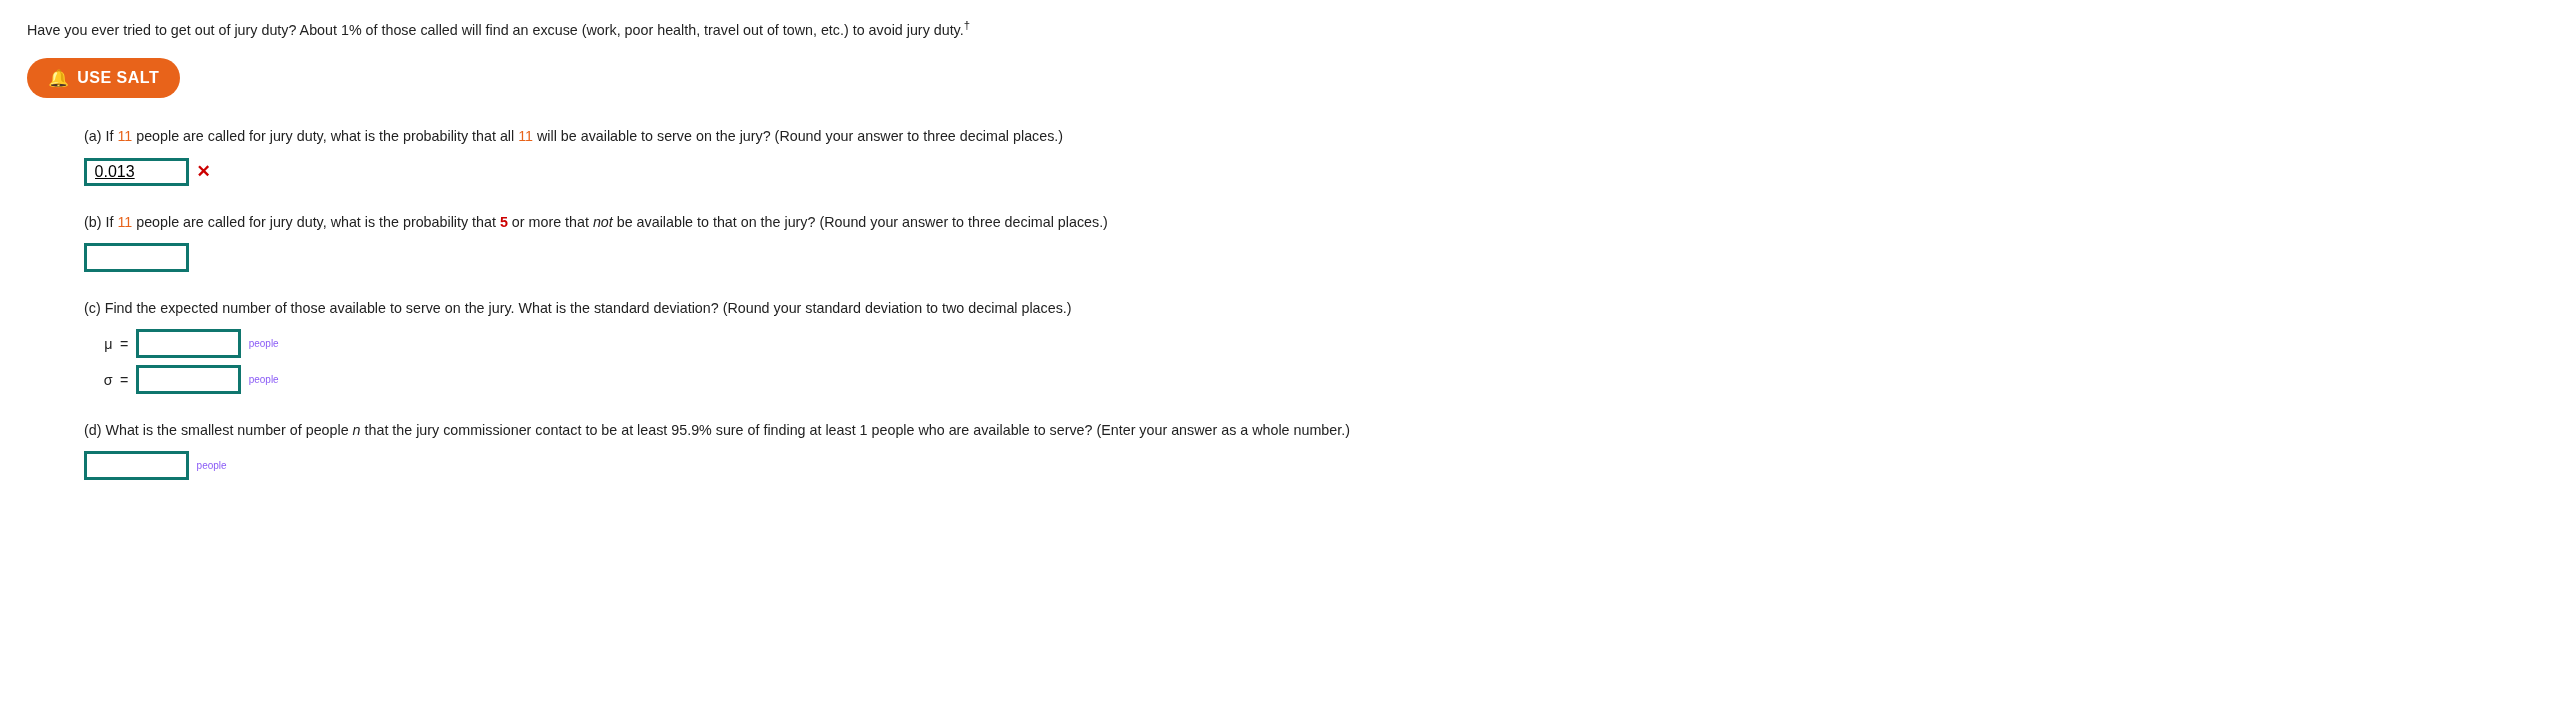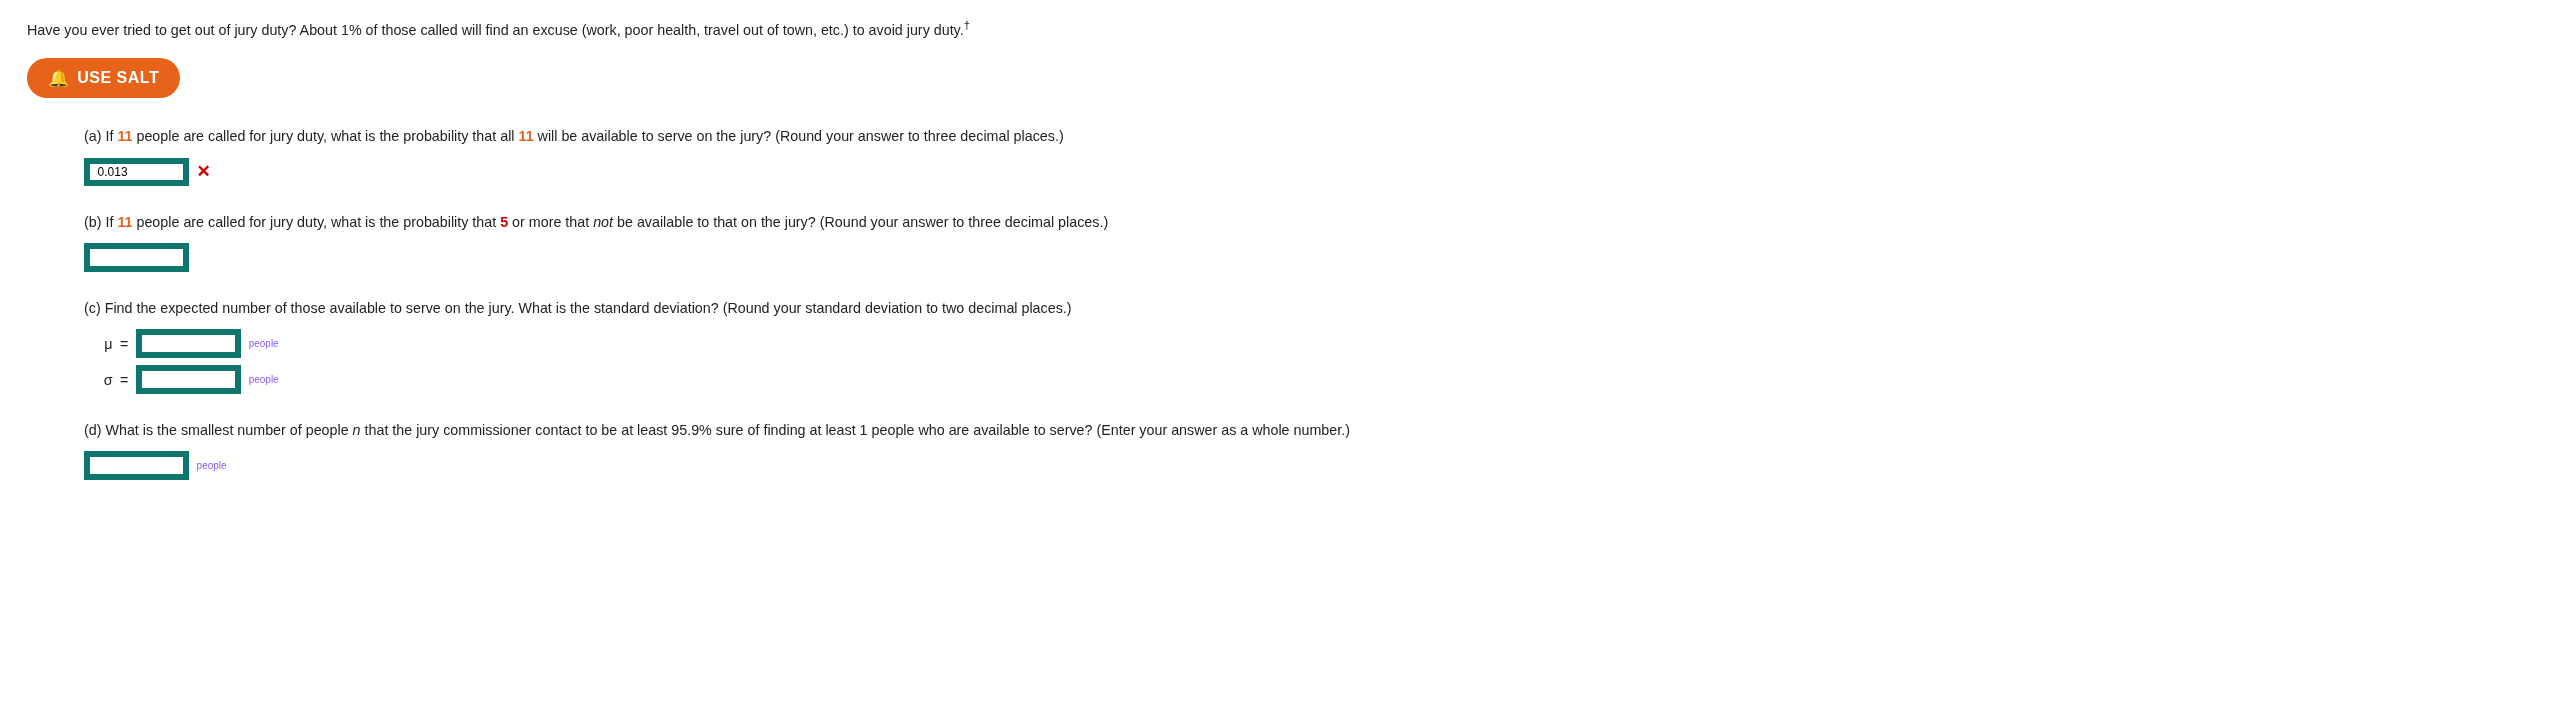--- a/index.html
+++ b/index.html
@@ -52,46 +52,47 @@
 
     .section-text {
       font-size: 14.3px;
       color: #222;
       line-height: 1.6;
       margin-bottom: 9.5px;
     }
 
     .highlight-orange {
       color: #e8631a;
-      font-weight: bold;
+      font-weight: normal;
     }
 
     .highlight-red {
       color: #cc0000;
       font-weight: bold;
     }
 
     .italic {
       font-style: italic;
     }
 
     .input-row {
       display: flex;
       align-items: center;
       gap: 7.6px;
       margin-top: 5.7px;
     }
 
     .answer-input {
-      border: 6px solid #0f766e;
+      border: 3px solid #0f766e;
       padding: 3.8px 7.6px;
-      font-size: 12px;
+      font-size: 16px;
       width: 105px;
       height: 28.5px;
       outline: none;
+      text-decoration: underline;
     }
 
     .x-icon {
       color: #cc0000;
       font-size: 17px;
       font-weight: bold;
     }
 
     .mu-sigma-row {
       display: flex;

